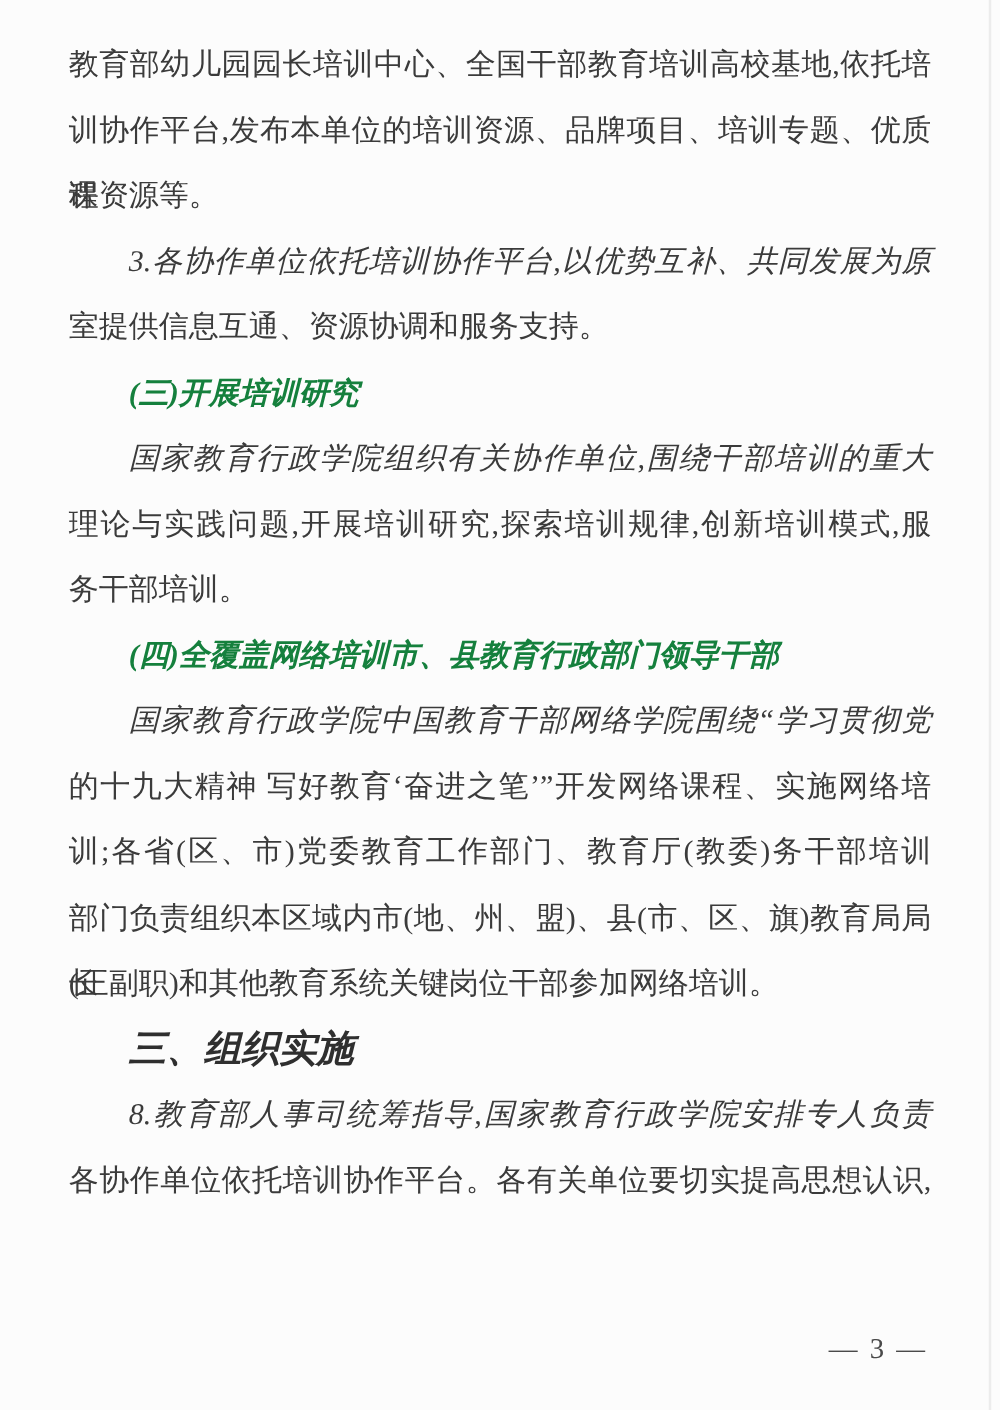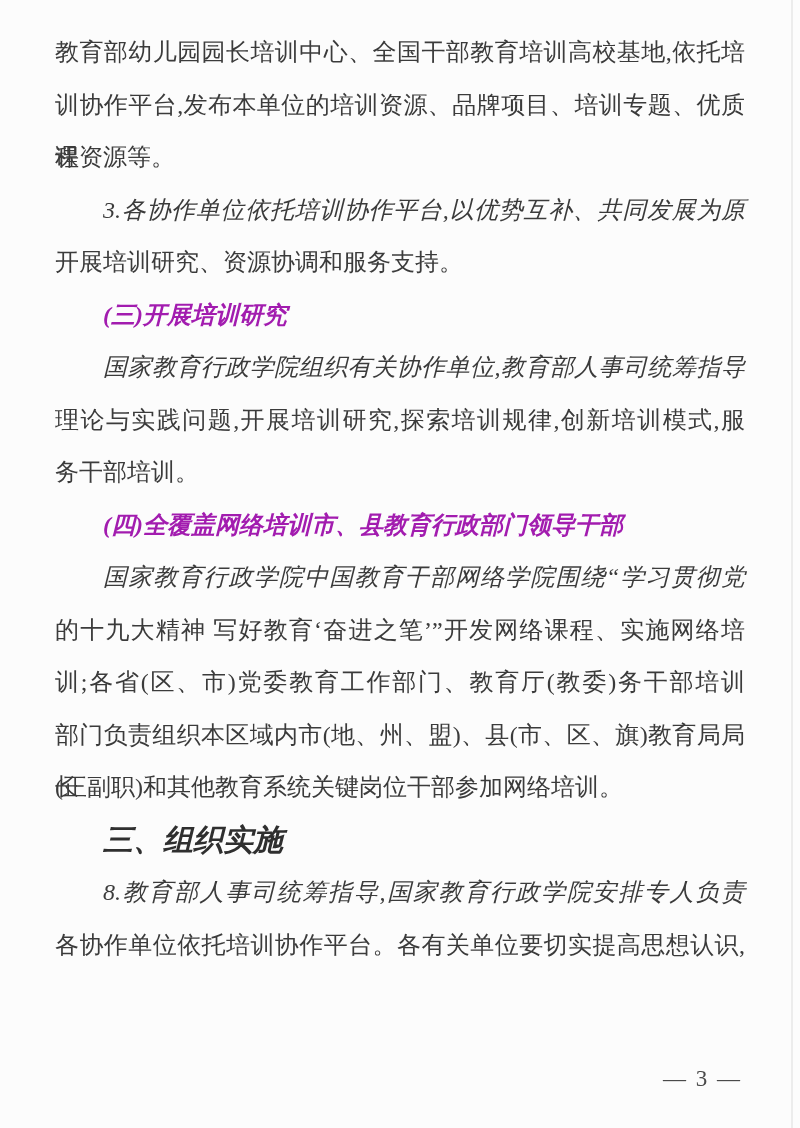--- a/index.html
+++ b/index.html
@@ -39,21 +39,21 @@
   .indent {
     padding-left: 48px;
     font-style: italic;
   }
   .fill.indent {
     width: 642px; 
   }
   
   .h-kai {
     font-weight: bold;
-    color: #a21caf;
+    color: #15803d;
   }
   
   .h-hei {
     font-weight: bold;
     font-family: "Liberation Sans", "DejaVu Sans", sans-serif;
     font-size: 30px;
     color: #2f2f2f;
   }
   .page-number {
     position: absolute;
@@ -77,23 +77,23 @@
 </style>
 </head>
 <body>
 
 <div class="page">
   <div class="doc-body">
     <div class="line fill">教育部幼儿园园长培训中心、全国干部教育培训高校基地,依托培</div>
     <div class="line fill">训协作平台,发布本单位的培训资源、品牌项目、培训专题、优质课</div>
     <div class="line">程资源等。</div>
     <div class="line fill indent">3.各协作单位依托培训协作平台,以优势互补、共同发展为原</div>
-    <div class="line">开展培训研究、资源协调和服务支持。</div>
+    <div class="line">室提供信息互通、资源协调和服务支持。</div>
     <div class="line indent h-kai">(三)开展培训研究</div>
-    <div class="line fill indent">国家教育行政学院组织有关协作单位,教育部人事司统筹指导</div>
+    <div class="line fill indent">国家教育行政学院组织有关协作单位,围绕干部培训的重大</div>
     <div class="line fill">理论与实践问题,开展培训研究,探索培训规律,创新培训模式,服</div>
     <div class="line">务干部培训。</div>
     <div class="line indent h-kai">(四)全覆盖网络培训市、县教育行政部门领导干部</div>
     <div class="line fill indent">国家教育行政学院中国教育干部网络学院围绕“学习贯彻党</div>
     <div class="line fill">的十九大精神 写好教育‘奋进之笔’”开发网络课程、实施网络培</div>
     <div class="line fill">训;各省(区、市)党委教育工作部门、教育厅(教委)务干部培训</div>
     <div class="line fill">部门负责组织本区域内市(地、州、盟)、县(市、区、旗)教育局局长</div>
     <div class="line">(正副职)和其他教育系统关键岗位干部参加网络培训。</div>
     <div class="line indent h-hei">三、组织实施</div>
     <div class="line fill indent">8.教育部人事司统筹指导,国家教育行政学院安排专人负责</div>

